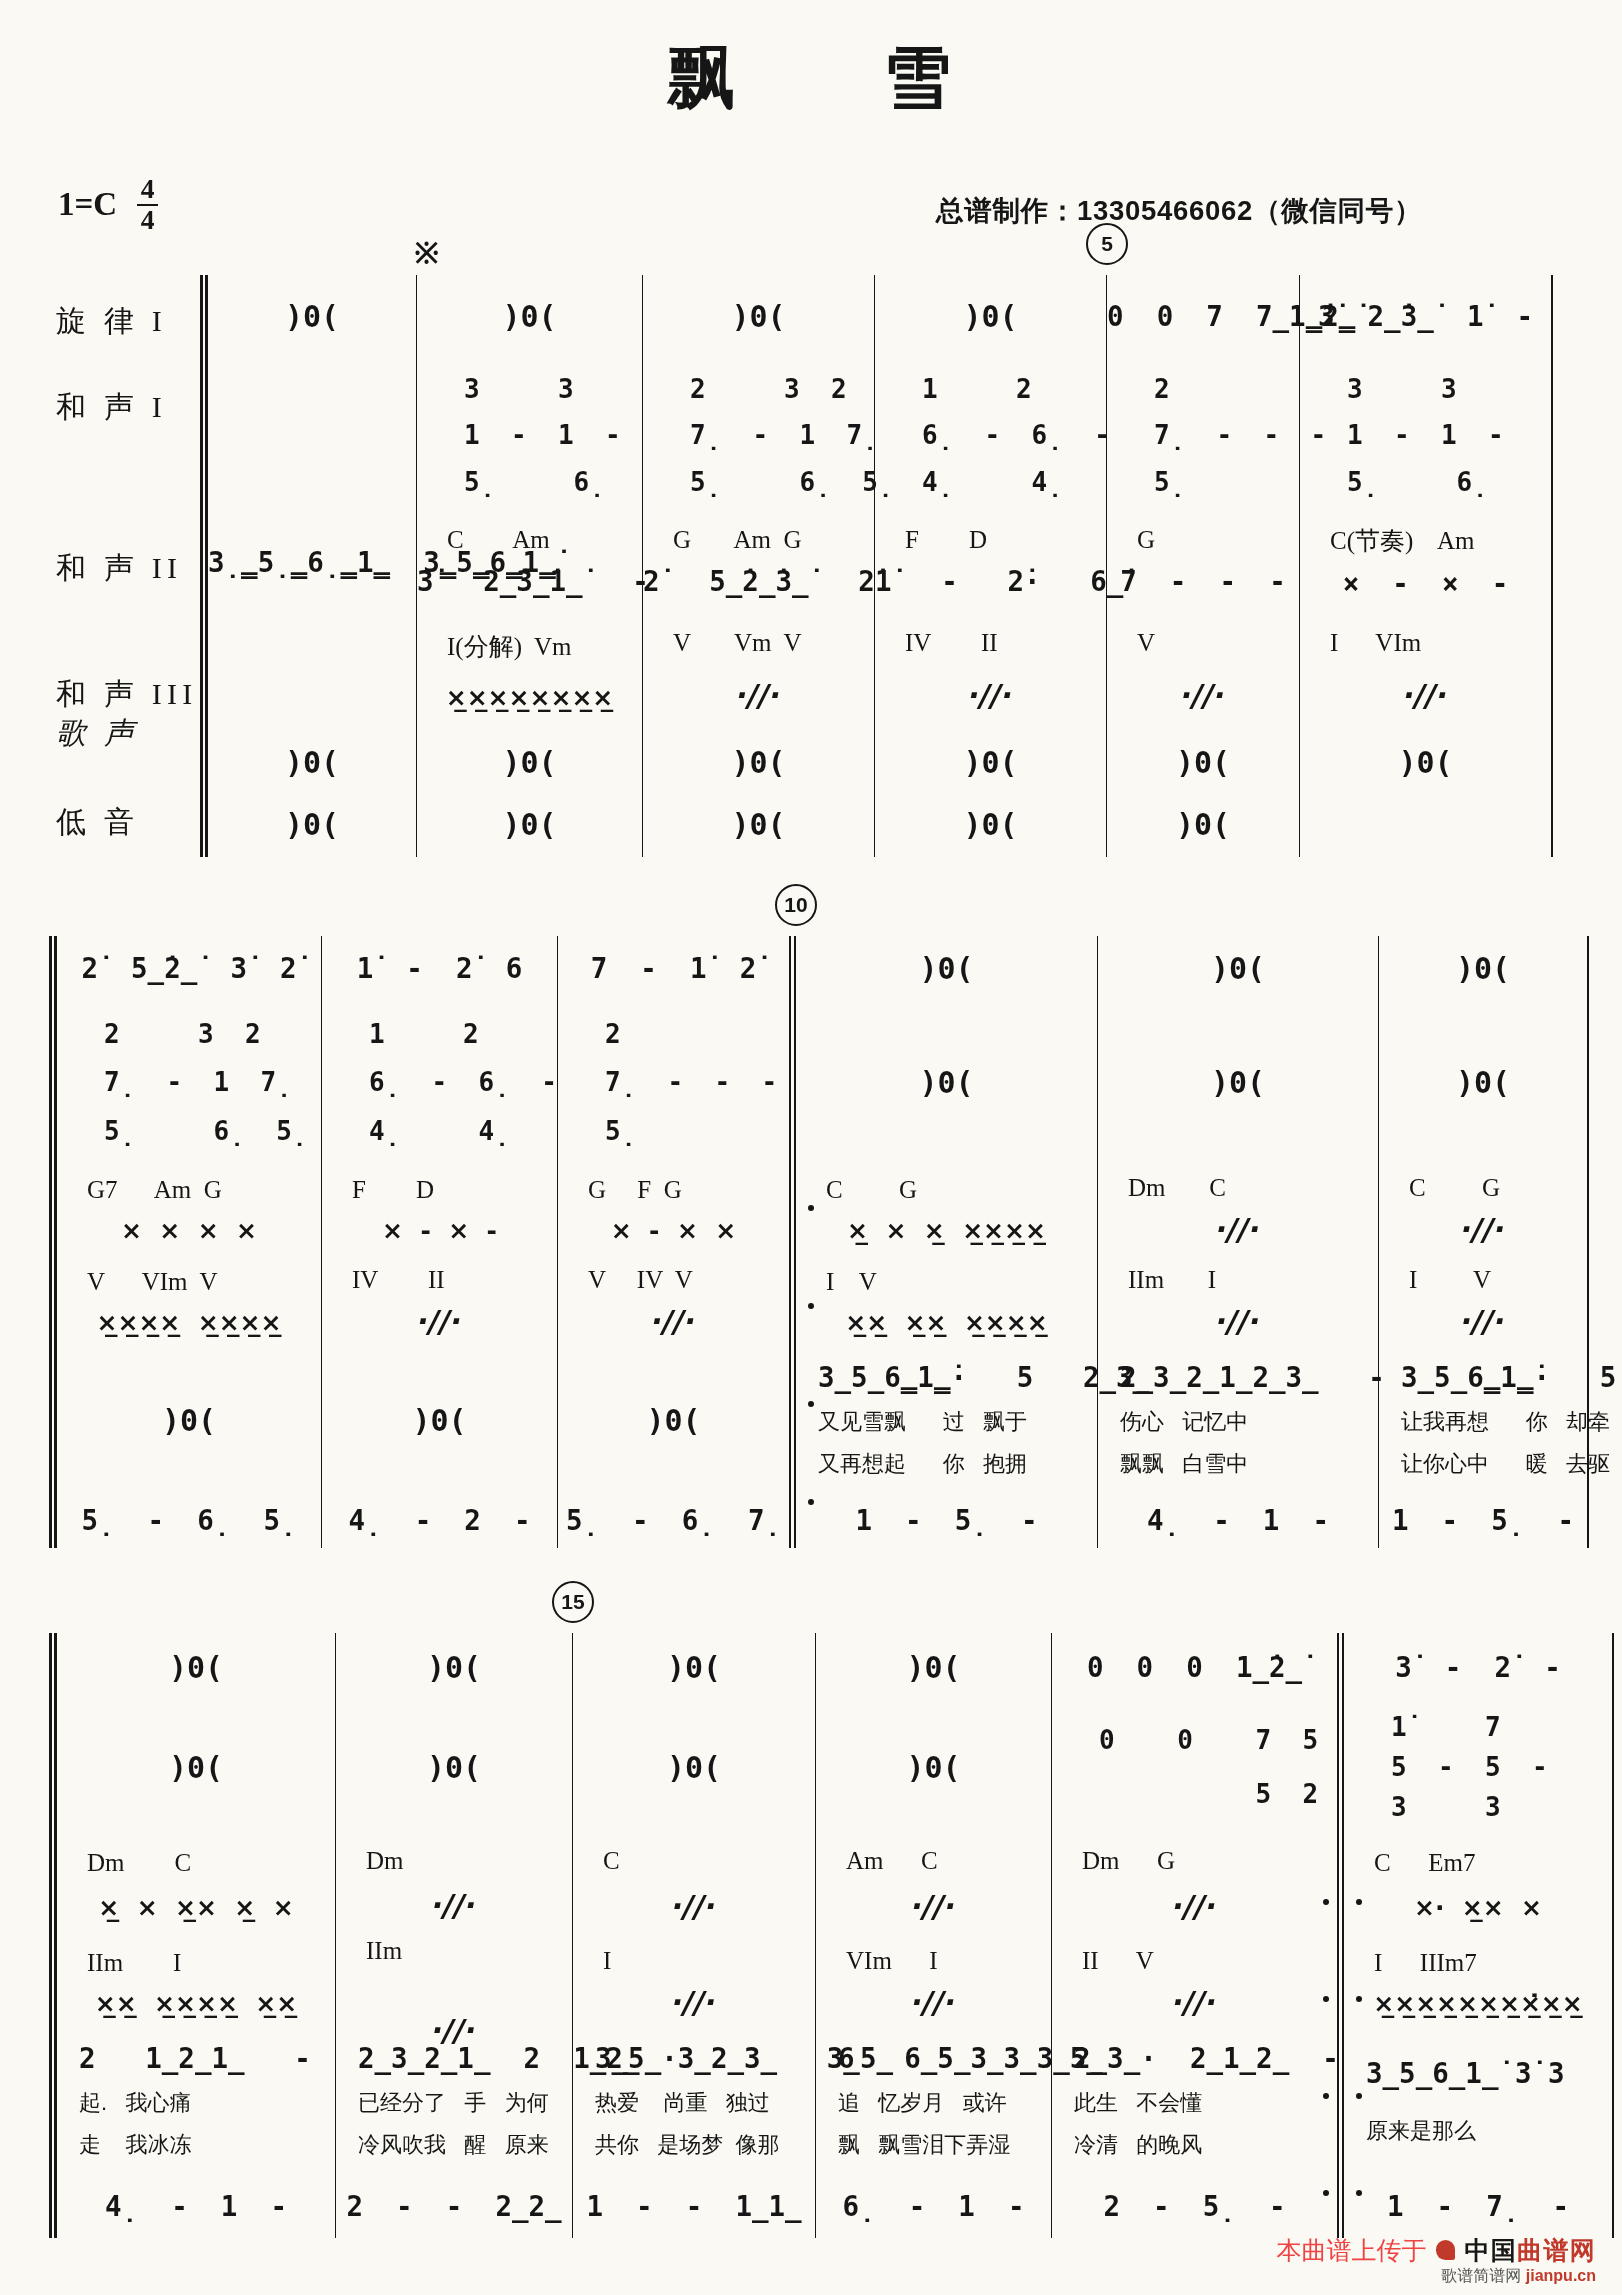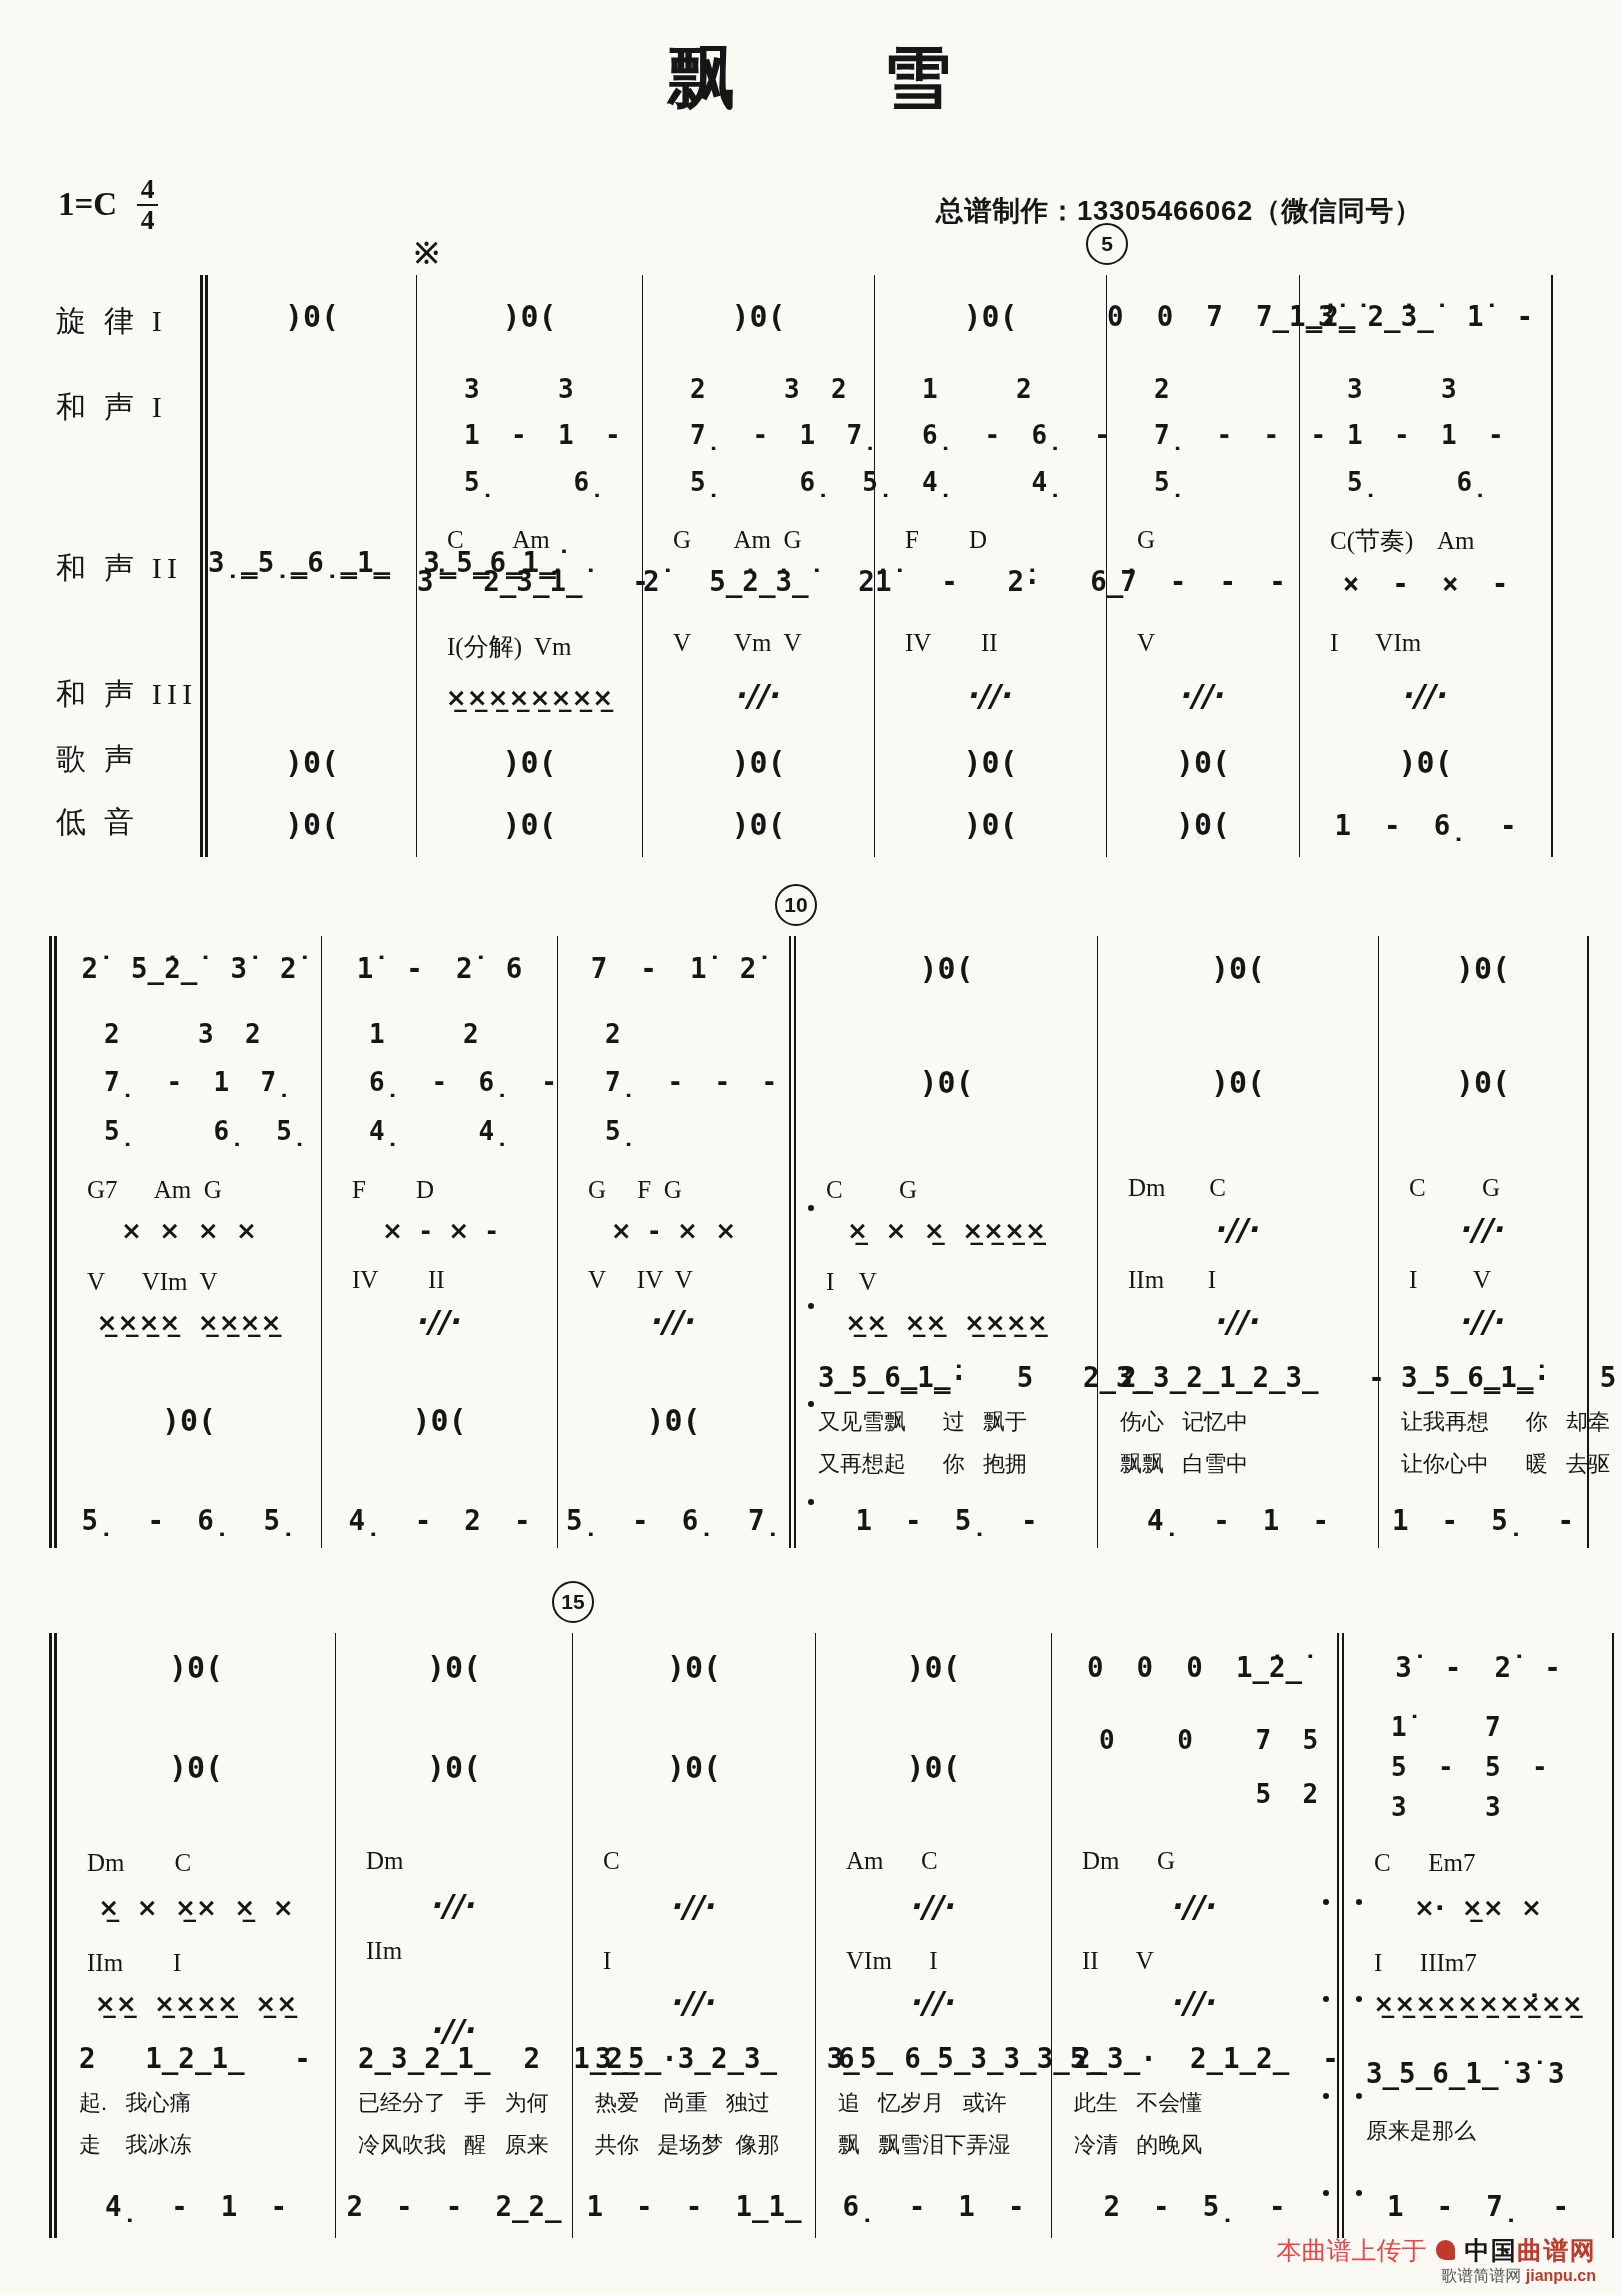--- a/index.html
+++ b/index.html
@@ -79,21 +79,21 @@
   </span>
 </div>
 
 <div class="credit">总谱制作：13305466062（微信同号）</div>
 
 <div id="score">
     <div class="plabel" style="left: 56px; top: 321px;">旋 律 I</div>
     <div class="plabel" style="left: 56px; top: 407px;">和 声 I</div>
     <div class="plabel" style="left: 56px; top: 568px;">和 声 II</div>
     <div class="plabel" style="left: 56px; top: 694px;">和 声 III</div>
-    <div class="plabel" style="left: 56px; top: 759px;">歌 声</div>
+    <div class="plabel" style="left: 56px; top: 733px; font-style: italic;">歌 声</div>
     <div class="plabel" style="left: 56px; top: 822px;">低 音</div>
     <div class="system" style="left: 200px; top: 275px; height: 582px;">
       <div class="measure bar-start" style="width: 216px;">
         <div class="cell" style="height: 82px;">
           <div class="rest">)0(</div>
         </div>
         <div class="cell" style="height: 157px;"></div>
         <div class="cell" style="height: 95px;">
           <div class="notes">3̣̳5̣̳6̣̳1̳  3̳5̳6̳1̳̇</div>
         </div>
@@ -215,23 +215,20 @@
         <div class="cell" style="height: 95px;">
           <div class="chord">C(节奏)    Am</div>
           <div class="notes">×  -  ×  -</div>
         </div>
         <div class="cell" style="height: 124px;">
           <div class="roman">I      VIm</div>
           <div class="simile">·//·</div>
         </div>
         <div class="cell" style="height: 59px;">
           <div class="rest">)0(</div>
-        </div>
-        <div class="cell" style="height: 65px;">
-          <div class="notes">1  -  6̣  -</div>
         </div>
       </div>
     </div>
     <div class="system" style="left: 49px; top: 936px; height: 612px;">
       <div class="measure bar-start" style="width: 272px;">
         <div class="cell" style="height: 65px;">
           <div class="notes">2̇  5̲̇2̲̇  3̇  2̇</div>
         </div>
         <div class="cell" style="height: 164px;">
           <div class="stack">2     3  2</div>

